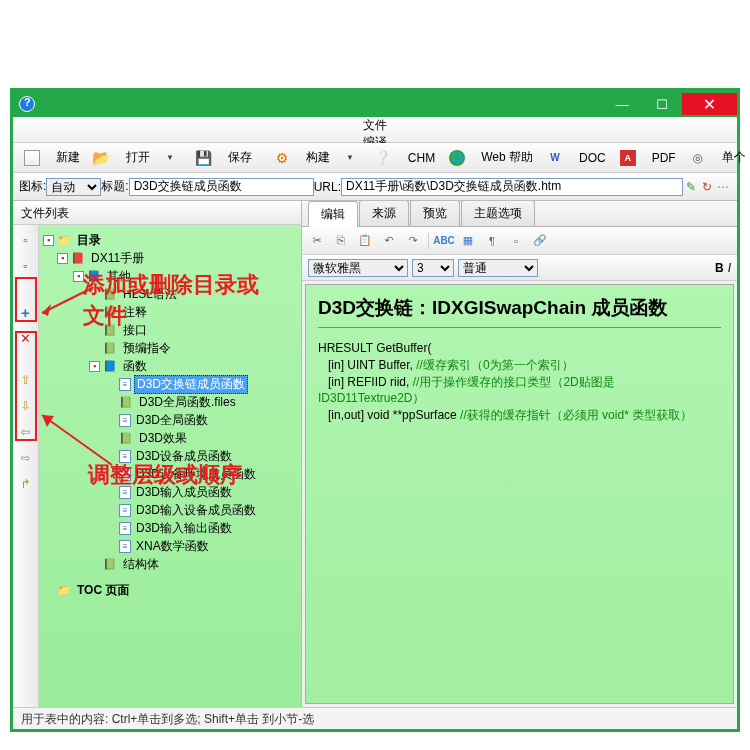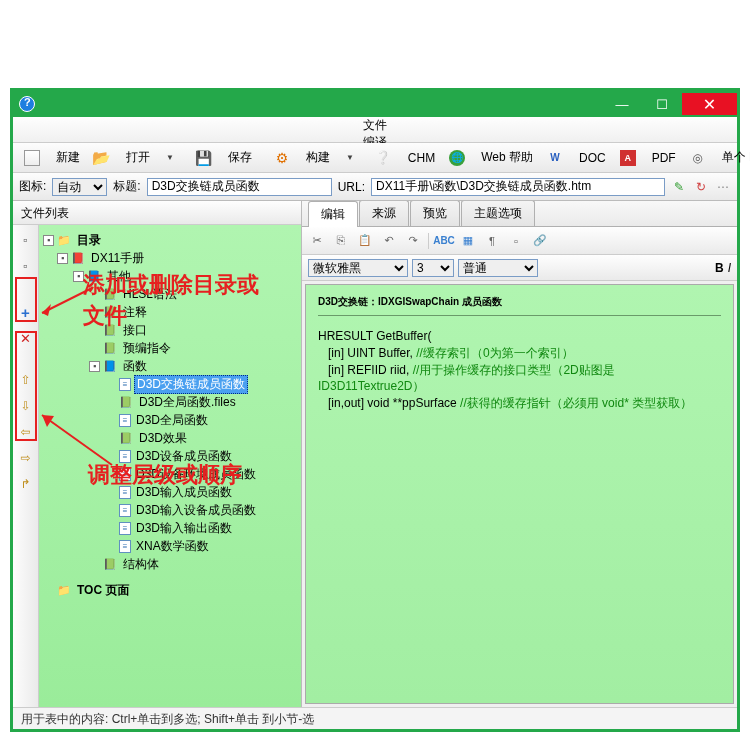--- a/index.html
+++ b/index.html
@@ -22,21 +22,21 @@
 .ico { width: 16px; height: 16px; display: inline-flex; align-items: center; justify-content: center; font-size: 12px; }
 .ico.new { background: linear-gradient(#fff,#eee); border:1px solid #999; }
 .ico.open{ color:#d4a017; font-size:15px;} 
 .ico.save{ color:#2060c0; font-size:14px;} 
 .ico.build{ color:#e07000; font-size:14px;} 
 .ico.chm{ color:#3a80d0; font-size:13px;} 
 .ico.web{ background:#3aa03a; border-radius:50%; color:#fff; font-size:10px;} 
 .ico.doc{ color:#2a60c0; font-weight:bold; font-size:10px;} 
 .ico.pdf{ background:#d03030; color:#fff; font-size:9px; font-weight:bold;} 
 .ico.html{ color:#555;} 
-.toolbar2 { height: 28px; background: linear-gradient(#fdfdfd,#e9e9e9); border-bottom: 1px solid #bbb; display: flex; align-items: center; padding: 0 6px; gap: 6px; font-size: 12px; }
+.toolbar2 { height: 28px; background: linear-gradient(#fdfdfd,#e9e9e9); border-bottom: 1px solid #bbb; display: flex; align-items: center; padding: 0 6px; gap: 0; font-size: 12px; }
 .toolbar2 input { font-size: 12px; padding: 1px 4px; border: 1px solid #7a9cc6; background: #fff; }
 .toolbar2 select { font-size: 12px; border: 1px solid #7a9cc6; }
 .body { flex: 1; display: flex; overflow: hidden; }
 .leftpanel { width: 289px; border-right: 1px solid #bbb; display: flex; flex-direction: column; background: #f4f4f4; }
 .lefthead { height: 24px; font-size: 12px; padding: 4px 8px; border-bottom: 1px solid #ccc; background: linear-gradient(#fefefe,#eaeaea); }
 .leftbody { flex:1; display:flex; overflow:hidden; position:relative;}
 .vtoolbar { width: 26px; background: linear-gradient(90deg,#fdfdfd,#eaeaea); border-right:1px solid #ccc; display:flex; flex-direction:column; align-items:center; padding-top:6px; gap:8px;}
 .vbtn { width:18px; height:18px; display:flex; align-items:center; justify-content:center; font-size:12px; cursor:pointer; color:#555;}
 .tree { flex:1; background: linear-gradient(#b0f5b0,#9aec9a); overflow:auto; font-size:12px; padding:6px 4px 6px 4px; position:relative;}
 .treeitem { display:flex; align-items:center; height:18px; white-space:nowrap;}
@@ -51,21 +51,21 @@
 .ind1{padding-left:14px;} .ind2{padding-left:30px;} .ind3{padding-left:46px;} .ind4{padding-left:62px;}
 .rightpanel { flex:1; display:flex; flex-direction:column; background:#f0f0f0;}
 .tabs { height:26px; display:flex; align-items:flex-end; padding:3px 6px 0 6px; gap:1px; background:linear-gradient(#f8f8f8,#eaeaea); border-bottom:1px solid #b0b0b0;}
 .tab { font-size:12px; padding:4px 12px; border:1px solid #b0b0b0; border-bottom:none; background:linear-gradient(#f4f4f4,#e4e4e4); cursor:pointer; border-radius:3px 3px 0 0;}
 .tab.active { background:#fff; position:relative; top:1px;}
 .edittb { height:28px; background:linear-gradient(#fefefe,#eaeaea); border-bottom:1px solid #ccc; display:flex; align-items:center; padding:0 6px; gap:6px; font-size:11px; color:#666;}
 .edittb .ebtn { width:18px; height:18px; display:flex; align-items:center; justify-content:center; cursor:pointer;}
 .fontbar { height:26px; background:linear-gradient(#fefefe,#eaeaea); border-bottom:1px solid #ccc; display:flex; align-items:center; padding:0 6px; gap:4px; font-size:12px;}
 .fontbar select,.fontbar input{ font-size:12px; border:1px solid #7a9cc6;}
 .editor { flex:1; background:linear-gradient(#b0f5b0,#a2eea2); border:1px solid #aaa; margin:3px; padding:10px 12px; font-size:13px; overflow:auto;}
-.editor h3 { font-size:10px; font-weight:bold; margin-bottom:4px;}
+.editor h3 { font-size:19px; font-weight:bold; margin-bottom:4px;}
 .editor hr { margin:6px 0 12px 0; border:none; border-top:1px solid #6a9a6a;}
 .editor .green{ color:#108810;}
 .editor pre{ font-family:inherit; font-size:12px; white-space:pre-wrap; line-height:1.4;}
 .statusbar { height:22px; border-top:1px solid #ccc; background:#f4f4f4; font-size:12px; padding:3px 8px; color:#333;}
 
 .redbox { position:absolute; border:2px solid #e62020; pointer-events:none; }
 .redtext { position:absolute; color:#e62020; font-size:22px; font-weight:bold; pointer-events:none; font-family:"SimHei","Microsoft YaHei"; }
 .arrow { position:absolute; pointer-events:none; }
 </style>
 </head>

